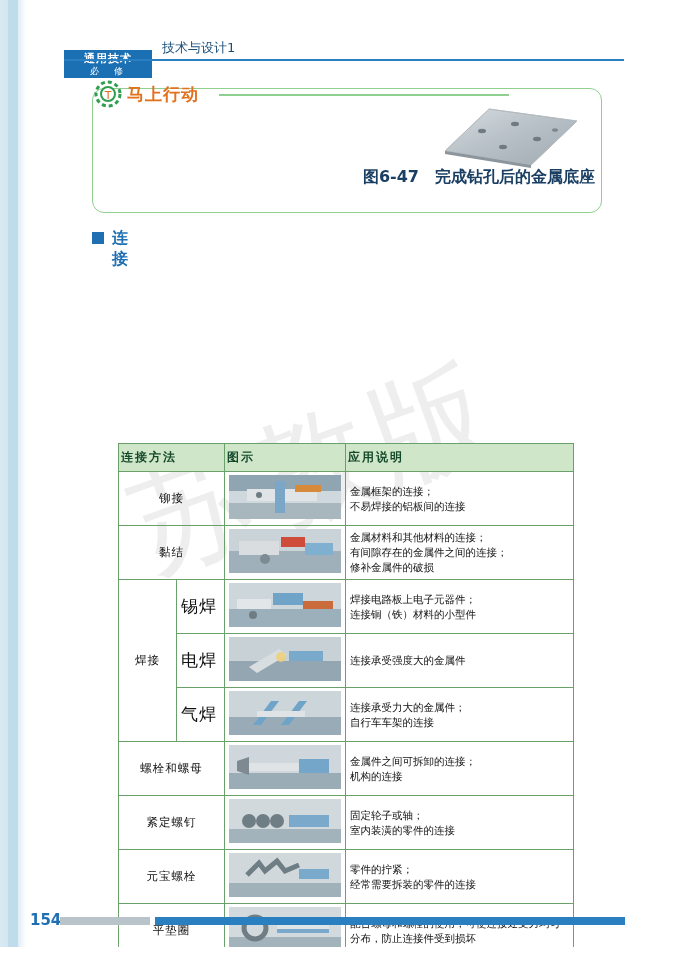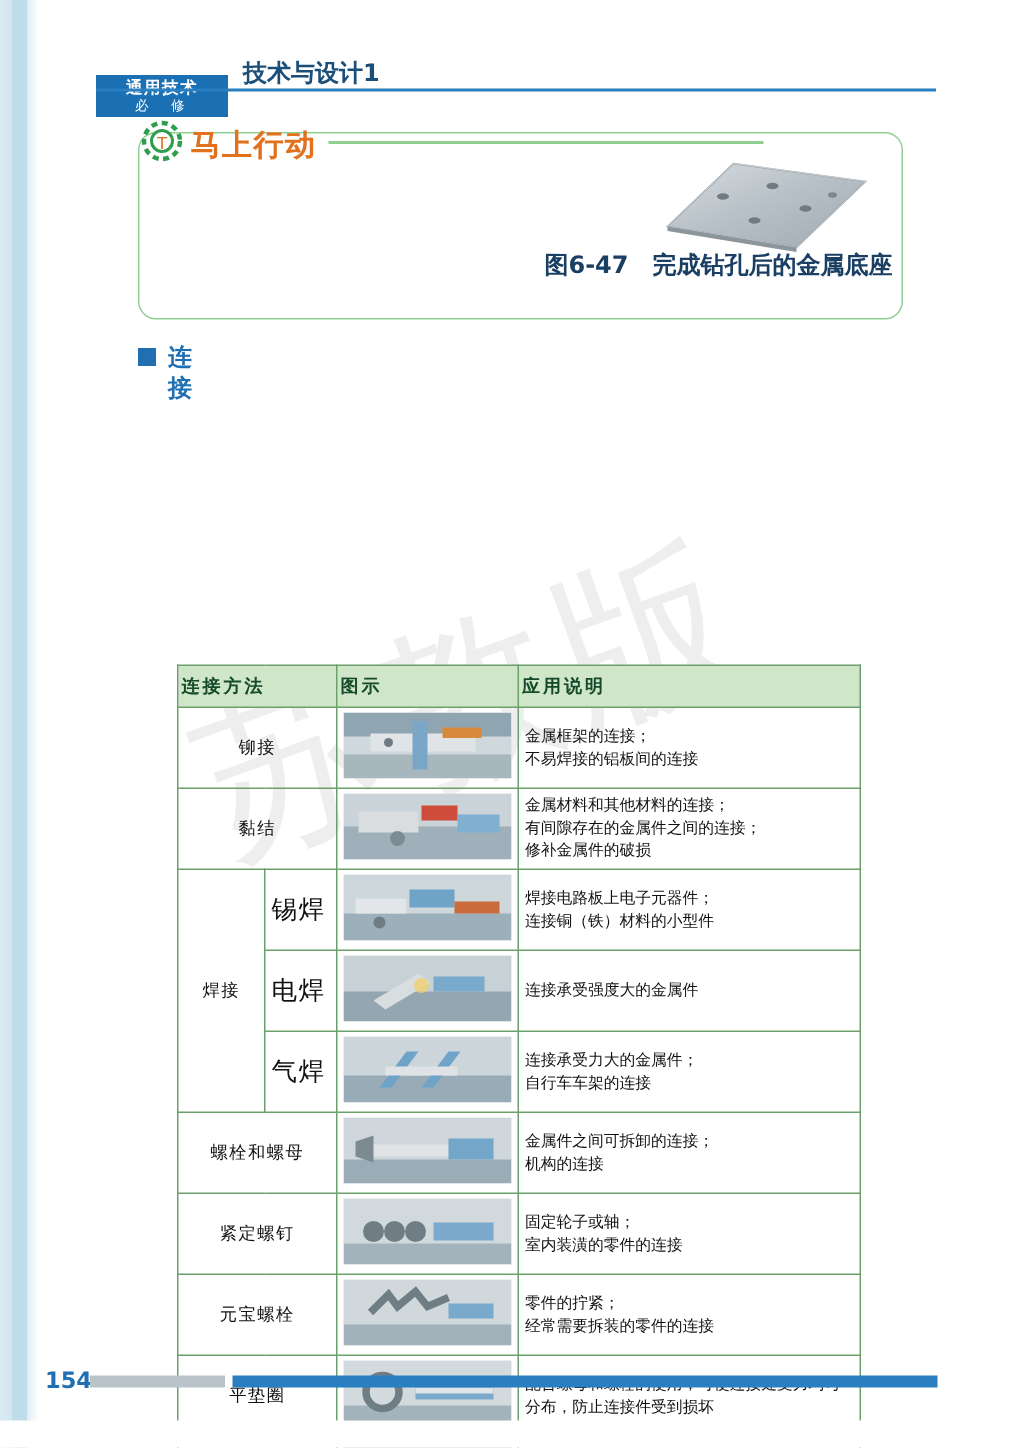--- a/index.html
+++ b/index.html
@@ -45,23 +45,23 @@
     color: #ffffff;
     text-align: center;
     padding-top: 2px;
     margin-top: 20px;
   }
   .hdr-tag .l1 { font-size: 11px; font-weight: bold; letter-spacing: 1px; line-height: 13px;}
   .hdr-tag .l2 { font-size: 9px; letter-spacing: 3px; line-height: 12px;}
   .hdr-sub {
     position: absolute;
     left: 98px; top: 9px;
-    font-size: 16px;
+    font-size: 13px;
     color: #1b4f7a;
-    font-weight: bold;
+    font-weight: normal;
   }
   .hdr-rule {
     position: absolute;
     left: 0; top: 29px;
     width: 560px; height: 2px;
     background: #2a7fc1;
   }
 
   
   .activity {
@@ -78,21 +78,21 @@
     width: 180px; height: 30px;
   }
   .act-gear {
     position: absolute;
     left: 4px; top: 0px;
     width: 30px; height: 30px;
   }
   .act-title {
     position: absolute;
     left: 38px; top: 4px;
-    font-size: 20px;
+    font-size: 17px;
     font-weight: bold;
     color: #e2711d;
     letter-spacing: 1px;
   }
   .act-line {
     position: absolute;
     left: 130px; top: 15px;
     width: 290px; height: 2px;
     background: #8fcf8f;
   }

